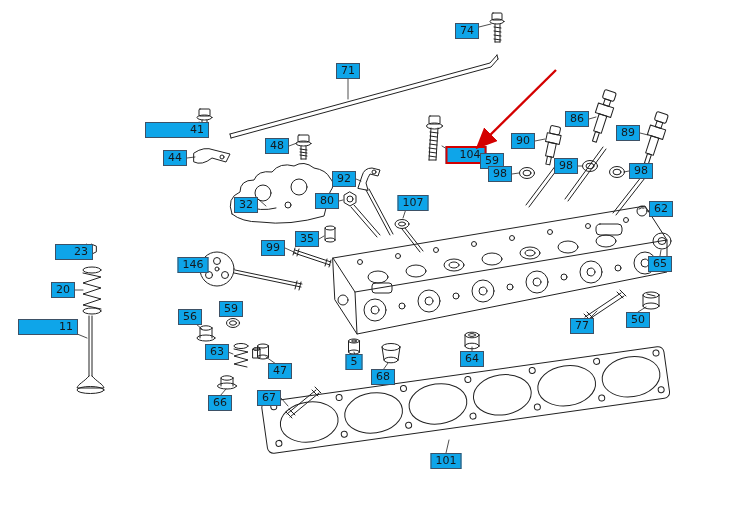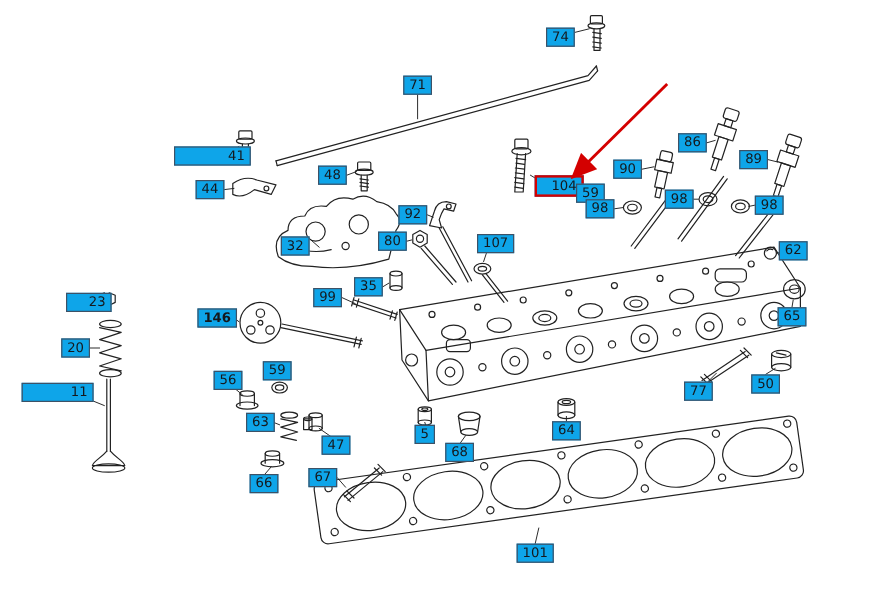--- a/index.html
+++ b/index.html
@@ -349,21 +349,21 @@
       <div class="part-label" style="left: 467px; top: 31px;">74</div>
       <div class="part-label" style="left: 348px; top: 71px;">71</div>
       <div class="part-label" style="left: 177px; top: 130px; padding-left: 44px;">41</div>
       <div class="part-label" style="left: 175px; top: 158px;">44</div>
       <div class="part-label" style="left: 277px; top: 146px;">48</div>
       <div class="part-label" style="left: 246px; top: 205px;">32</div>
       <div class="part-label" style="left: 344px; top: 179px;">92</div>
       <div class="part-label" style="left: 327px; top: 201px;">80</div>
       <div class="part-label" style="left: 307px; top: 239px;">35</div>
       <div class="part-label" style="left: 273px; top: 248px;">99</div>
-      <div class="part-label" style="left: 181px; top: 265px; font-weight: bold;">146</div>
+      <div class="part-label" style="left: 193px; top: 265px;">146</div>
       <div class="part-label" style="left: 413px; top: 203px;">107</div>
       <div class="part-label highlighted" style="left: 466px; top: 155px;">104</div>
       <div class="part-label" style="left: 492px; top: 161px;">59</div>
       <div class="part-label" style="left: 500px; top: 174px;">98</div>
       <div class="part-label" style="left: 523px; top: 141px;">90</div>
       <div class="part-label" style="left: 566px; top: 166px;">98</div>
       <div class="part-label" style="left: 577px; top: 119px;">86</div>
       <div class="part-label" style="left: 628px; top: 133px;">89</div>
       <div class="part-label" style="left: 641px; top: 171px;">98</div>
       <div class="part-label" style="left: 661px; top: 209px;">62</div>

